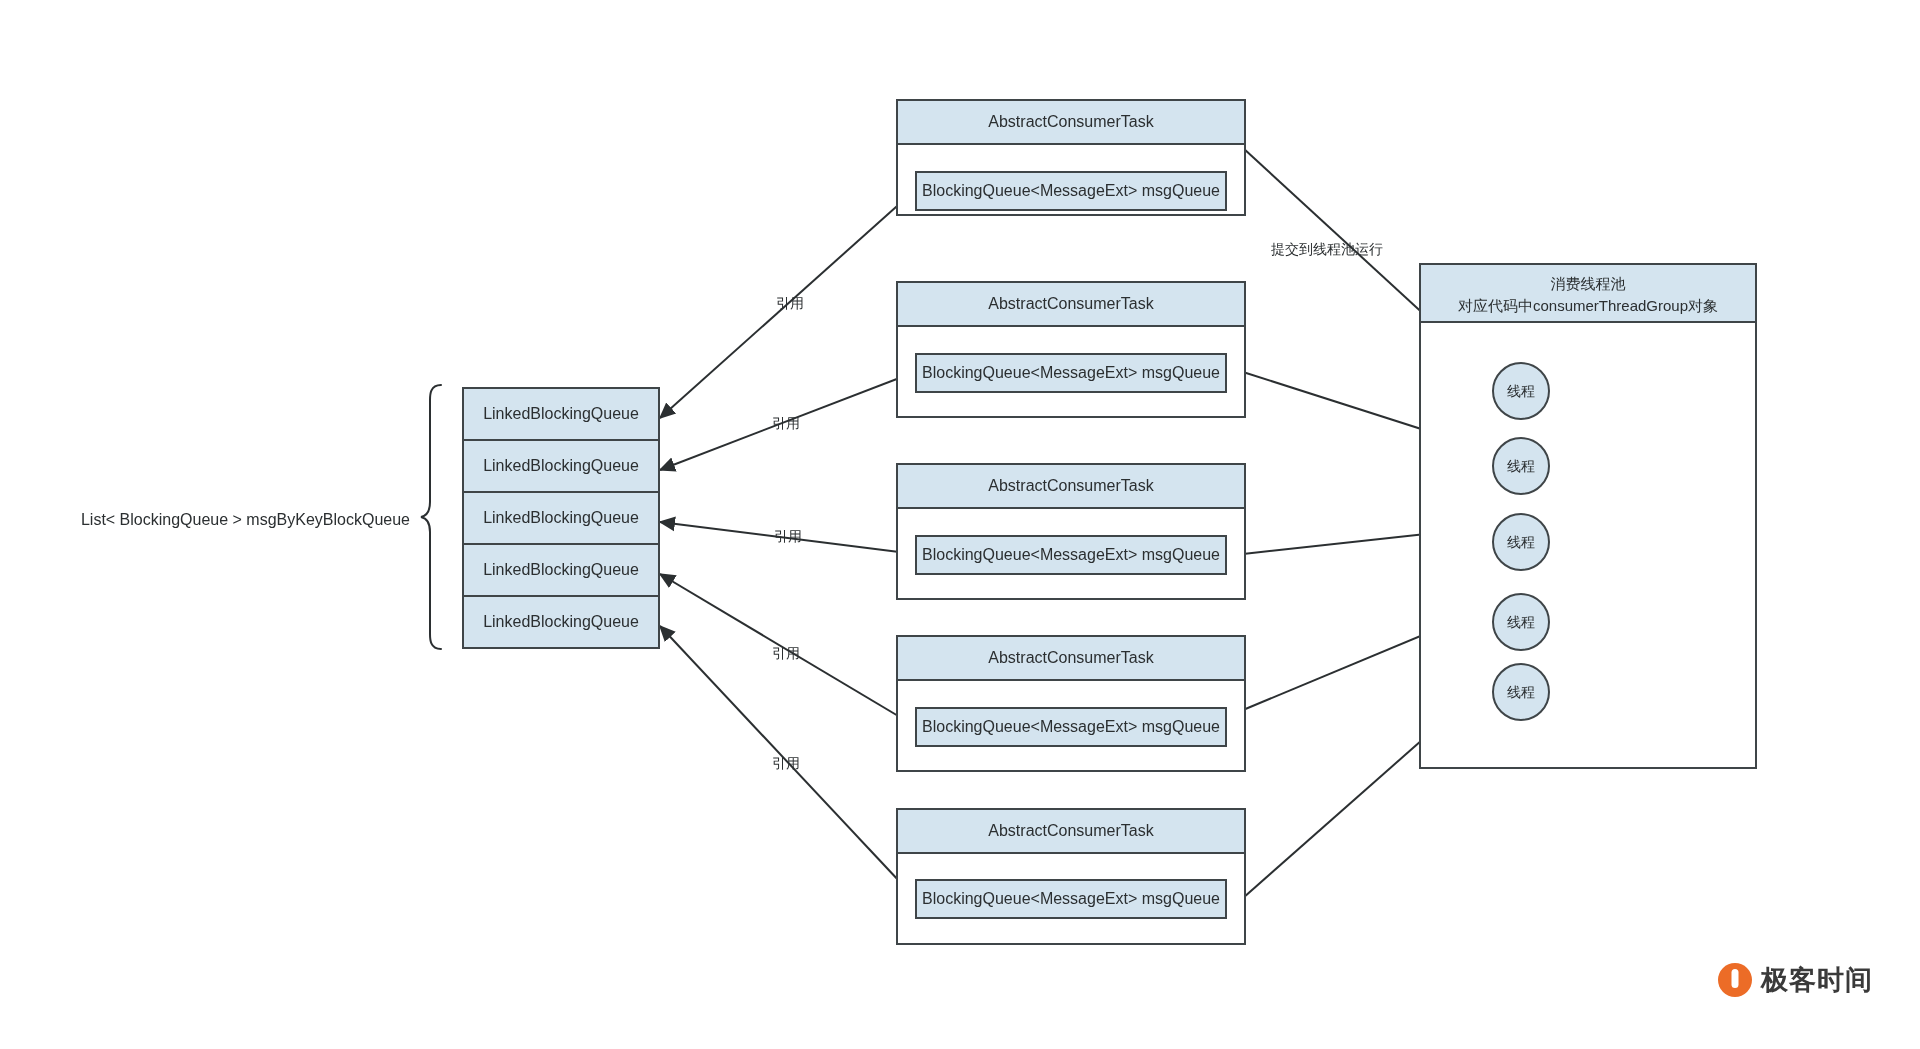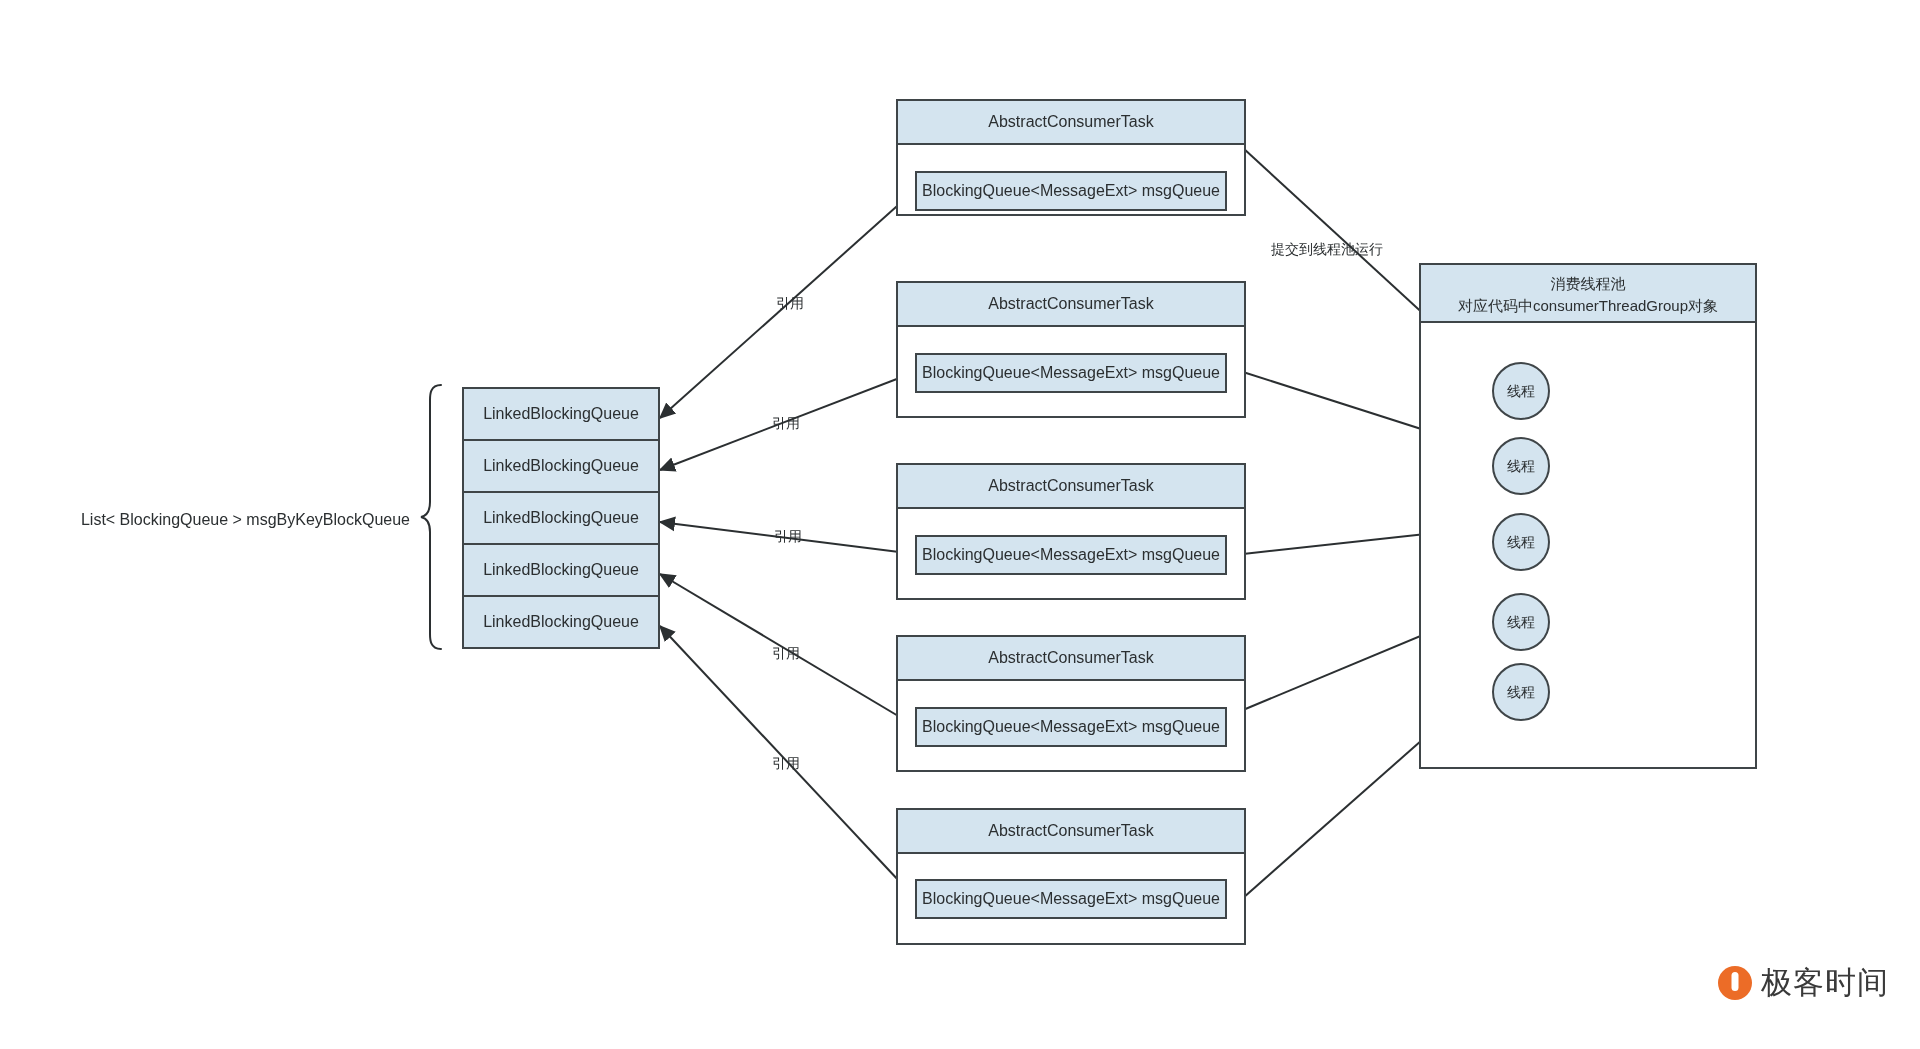--- a/index.html
+++ b/index.html
@@ -97,22 +97,22 @@
     position: absolute;
     left: 50%;
     top: 6px;
     transform: translateX(-50%);
     width: 7px;
     height: 19px;
     border-radius: 4px;
     background: #ffffff;
   }
   #logo .wordmark {
-    font-size: 31px;
-    font-weight: normal;
+    font-size: 27px;
+    font-weight: bold;
     color: #3a3a3a;
     letter-spacing: 1px;
     white-space: nowrap;
   }
 </style>
 </head>
 <body>
 
 <div id="canvas-root">
 

